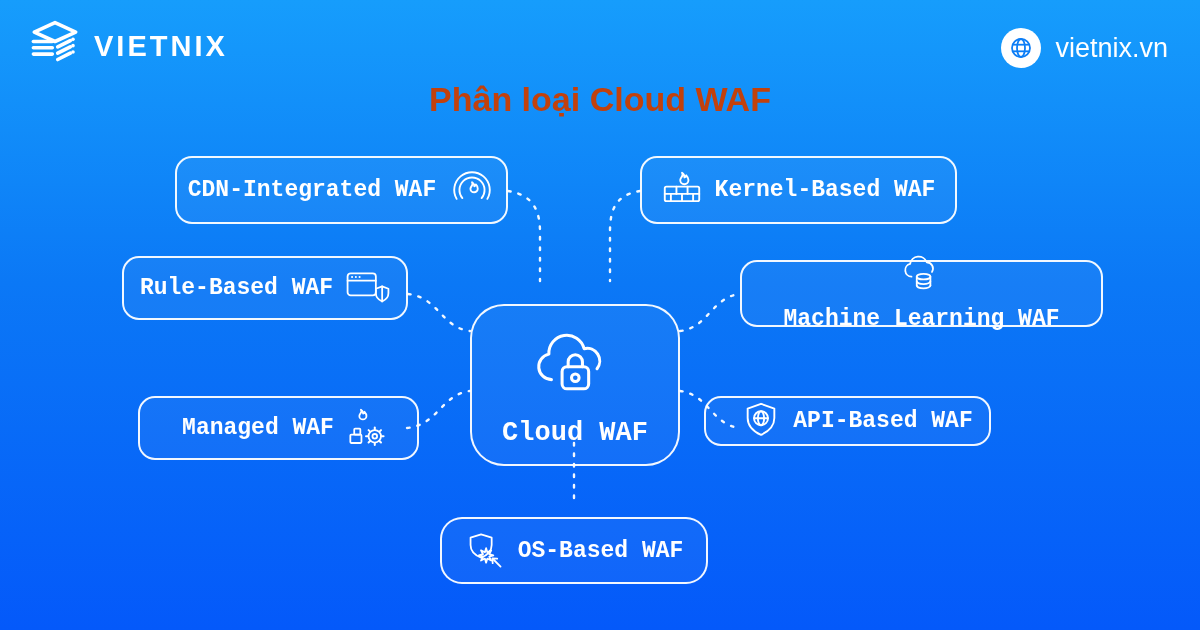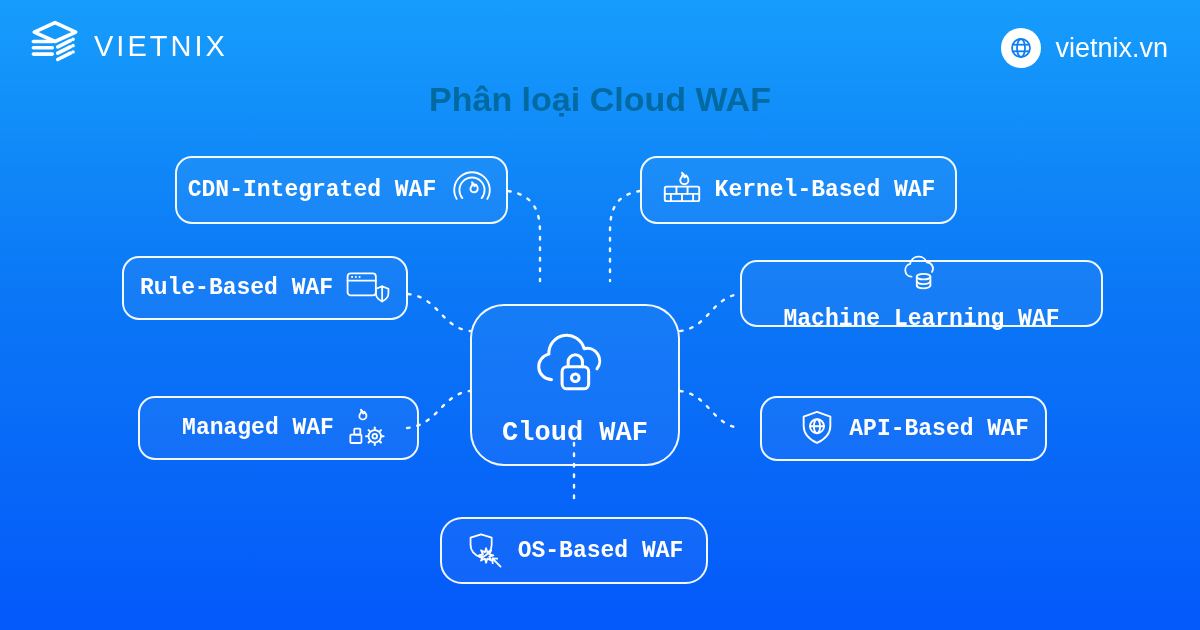--- a/index.html
+++ b/index.html
@@ -5,44 +5,44 @@
   html,body{margin:0;padding:0;}
   body{
     width:1200px;height:630px;overflow:hidden;position:relative;
     font-family:"Liberation Sans","DejaVu Sans",sans-serif;
     background:linear-gradient(180deg,#169dfc 0%,#0b78f6 45%,#0459fa 100%);
     color:#fff;
   }
   .abs{position:absolute;}
   
   .logo{left:28px;top:18px;display:flex;align-items:center;gap:12px;}
-  .logo-text{font-size:29px;font-weight:400;letter-spacing:3px;color:#fff;}
+  .logo-text{font-size:29px;font-weight:700;letter-spacing:3px;color:#fff;}
   .site{right:32px;top:28px;display:flex;align-items:center;gap:14px;}
   .globe-badge{width:40px;height:40px;border-radius:50%;background:#fff;display:flex;align-items:center;justify-content:center;}
   .site-text{font-size:27px;font-weight:400;color:#fff;}
   
-  .title{left:0;top:80px;width:100%;text-align:center;font-size:34px;font-weight:700;color:#0369a1;}
+  .title{left:0;top:80px;width:100%;text-align:center;font-size:34px;font-weight:700;color:#c2410c;}
   
   .wires{left:0;top:0;width:1200px;height:630px;pointer-events:none;}
   
   .node{
     box-sizing:border-box;display:flex;align-items:center;justify-content:center;gap:13px;
     border:2px solid rgba(255,255,255,0.95);border-radius:17px;
     background:rgba(255,255,255,0.05);
     font-family:Liberation Mono, monospace;
   }
   .node .label{font-size:23px;font-weight:700;color:#fff;white-space:nowrap;}
   .icon{display:flex;align-items:center;justify-content:center;}
   .icon svg{display:block;}
   .box-cdn    {left:175px;top:156px;width:333px;height:68px;}
   .box-kernel {left:640px;top:156px;width:317px;height:68px;}
   .box-rule   {left:122px;top:256px;width:286px;height:64px;}
   .box-ml     {left:740px;top:260px;width:363px;height:67px;flex-direction:column;}
   .box-managed{left:138px;top:396px;width:281px;height:64px;padding-left:12px;}
-  .box-api    {left:760px;top:396px;width:287px;height:65px;padding-left:20px;}
+  .box-api    {left:704px;top:396px;width:287px;height:50px;padding-left:20px;}
   .box-os     {left:440px;top:498px;width:268px;height:67px;border-radius:22px;margin-top:19px;}
   .box-center{
     left:470px;top:281px;width:210px;height:162px;border-radius:34px;
     flex-direction:column;gap:8px;padding-top:6px;margin-top:23px;
   }
   .box-center .label{font-size:27px;}
 </style>
 </head>
 <body>
 

